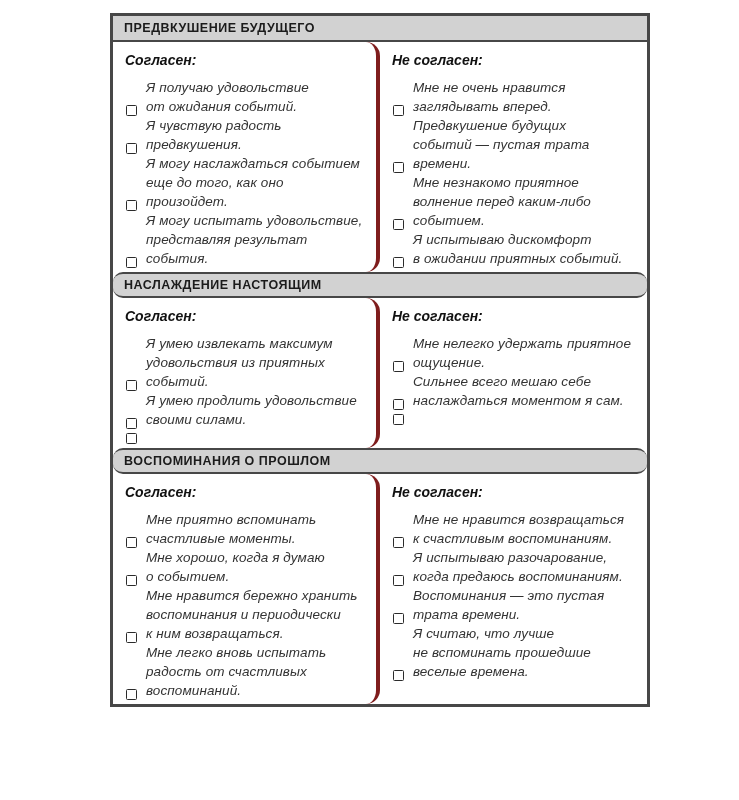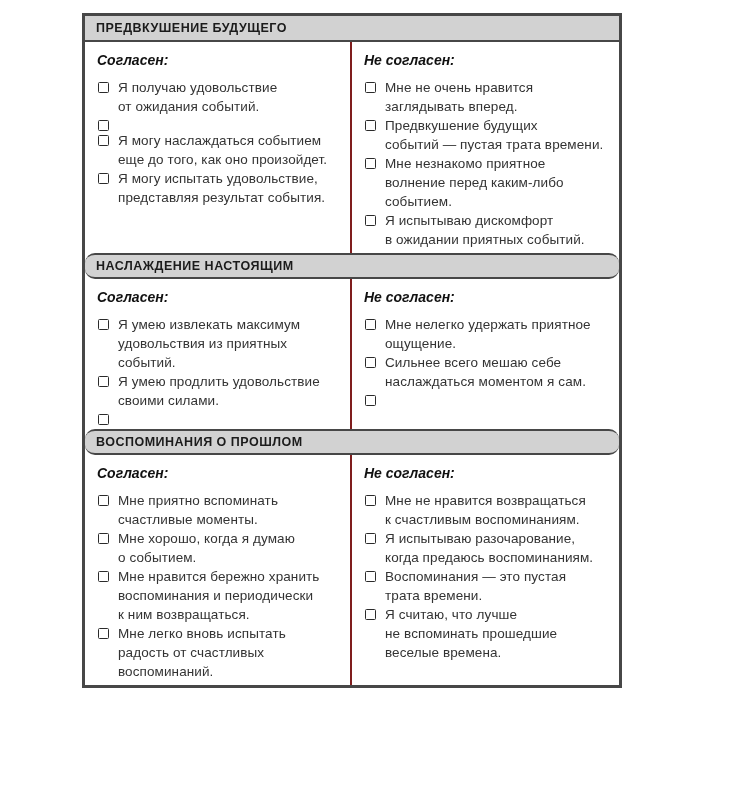--- a/index.html
+++ b/index.html
@@ -10,21 +10,21 @@
   }
   .sheet {
     position: relative;
     width: 739px;
     height: 800px;
     background: #ffffff;
     overflow: hidden;
   }
   .survey-table {
     position: absolute;
-    left: 82px;
+    left: 110px;
     top: 13px;
     width: 540px;
     box-sizing: border-box;
     border: 3px solid #474747;
     background: #ffffff;
   }
   .section + .section .section-header {
     border-top: 2px solid #474747;
     border-radius: 10px;
   }
@@ -44,35 +44,37 @@
   .section-body {
     display: flex;
     align-items: stretch;
   }
   .col {
     box-sizing: border-box;
     width: 50%;
     padding: 11px 8px 4px 12px;
   }
   .col-agree {
-    border-right: 2px solid #7f1d1d;
+    border-right: 4px solid #7f1d1d;
+    border-radius: 14px;
   }
   .col-heading {
     font-size: 14px;
     font-weight: bold;
     font-style: italic;
     color: #111111;
     line-height: 15px;
     margin-bottom: 10px;
   }
   .items { }
   .item {
     display: flex;
-    align-items: flex-start;
+    align-items: flex-end;
     margin: 0;
+    font-style: italic;
   }
   .checkbox {
     flex: 0 0 auto;
     width: 9px;
     height: 9px;
     border: 1.6px solid #2b2b2b;
     border-radius: 1.5px;
     margin: 4px 9px 0 1px;
     background: #ffffff;
   }
@@ -96,20 +98,22 @@
         <div class="col col-agree">
           <div class="col-heading">Согласен:</div>
           <div class="items">
             <div class="item">
                 <span class="checkbox"></span>
                 <span class="item-text">Я получаю удовольствие
 от ожидания событий.</span>
               </div>
             <div class="item">
                 <span class="checkbox"></span>
+                <span class="item-text">Я чувствую радость
+предвкушения.</span>
               </div>
             <div class="item">
                 <span class="checkbox"></span>
                 <span class="item-text">Я могу наслаждаться событием
 еще до того, как оно произойдет.</span>
               </div>
             <div class="item">
                 <span class="checkbox"></span>
                 <span class="item-text">Я могу испытать удовольствие,
 представляя результат события.</span>

